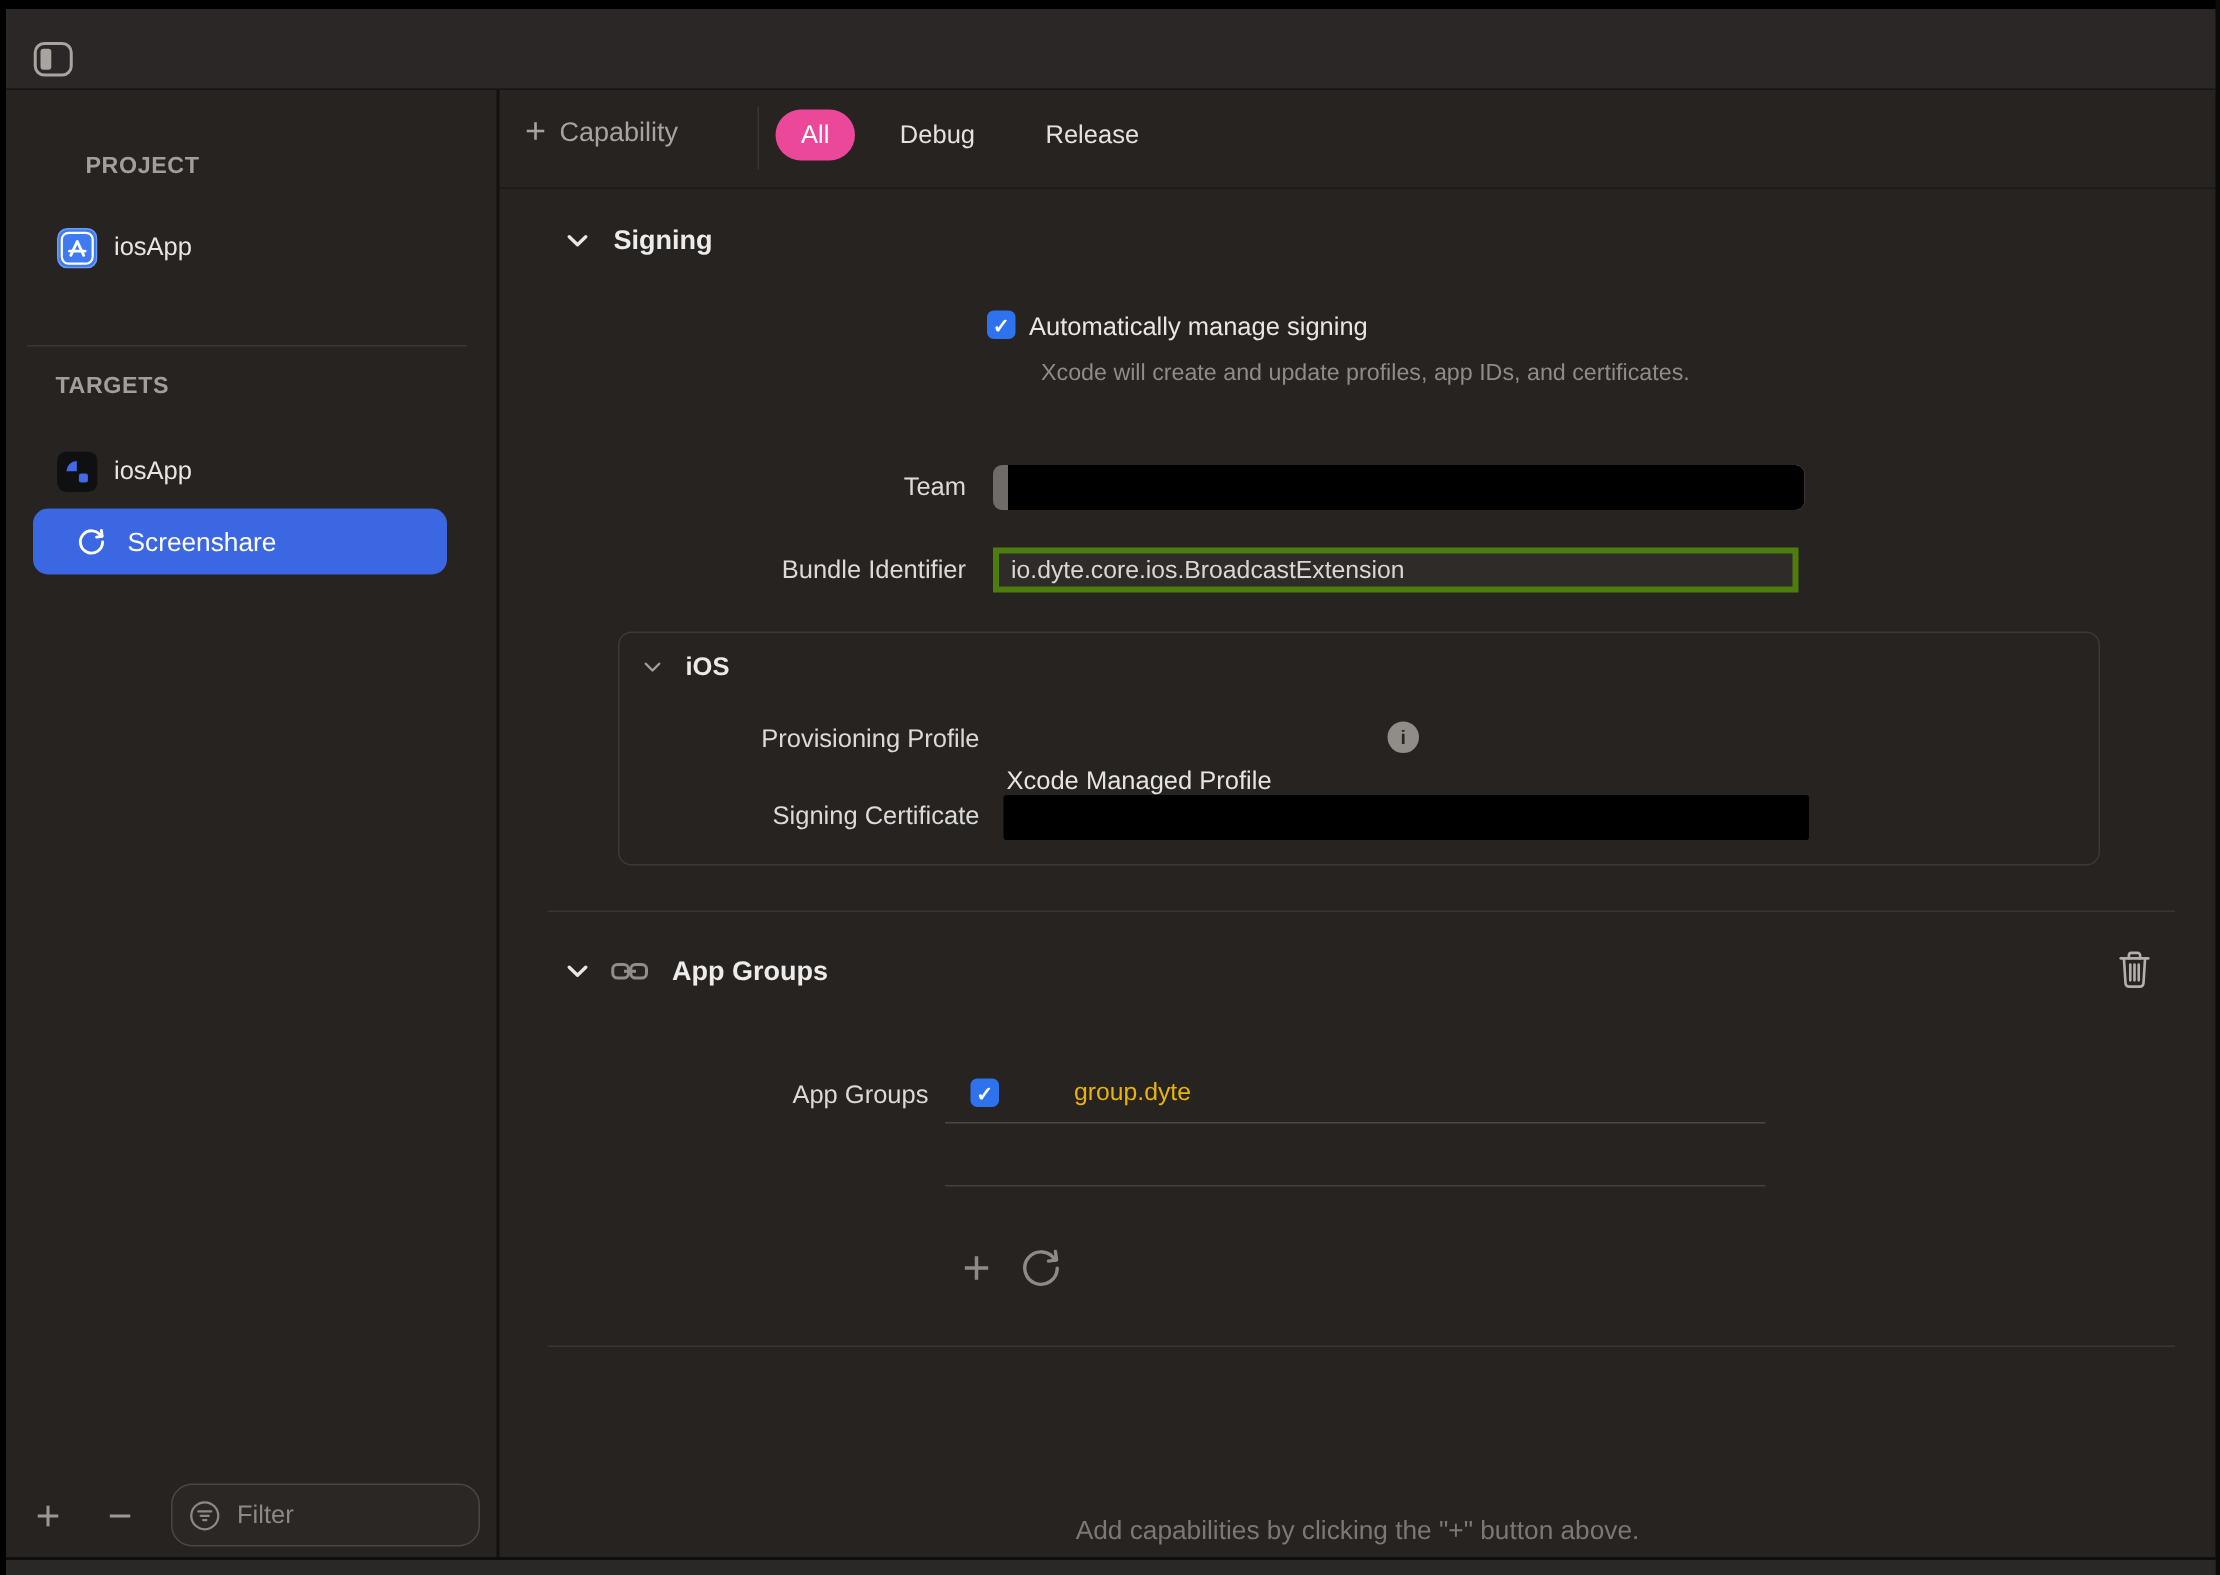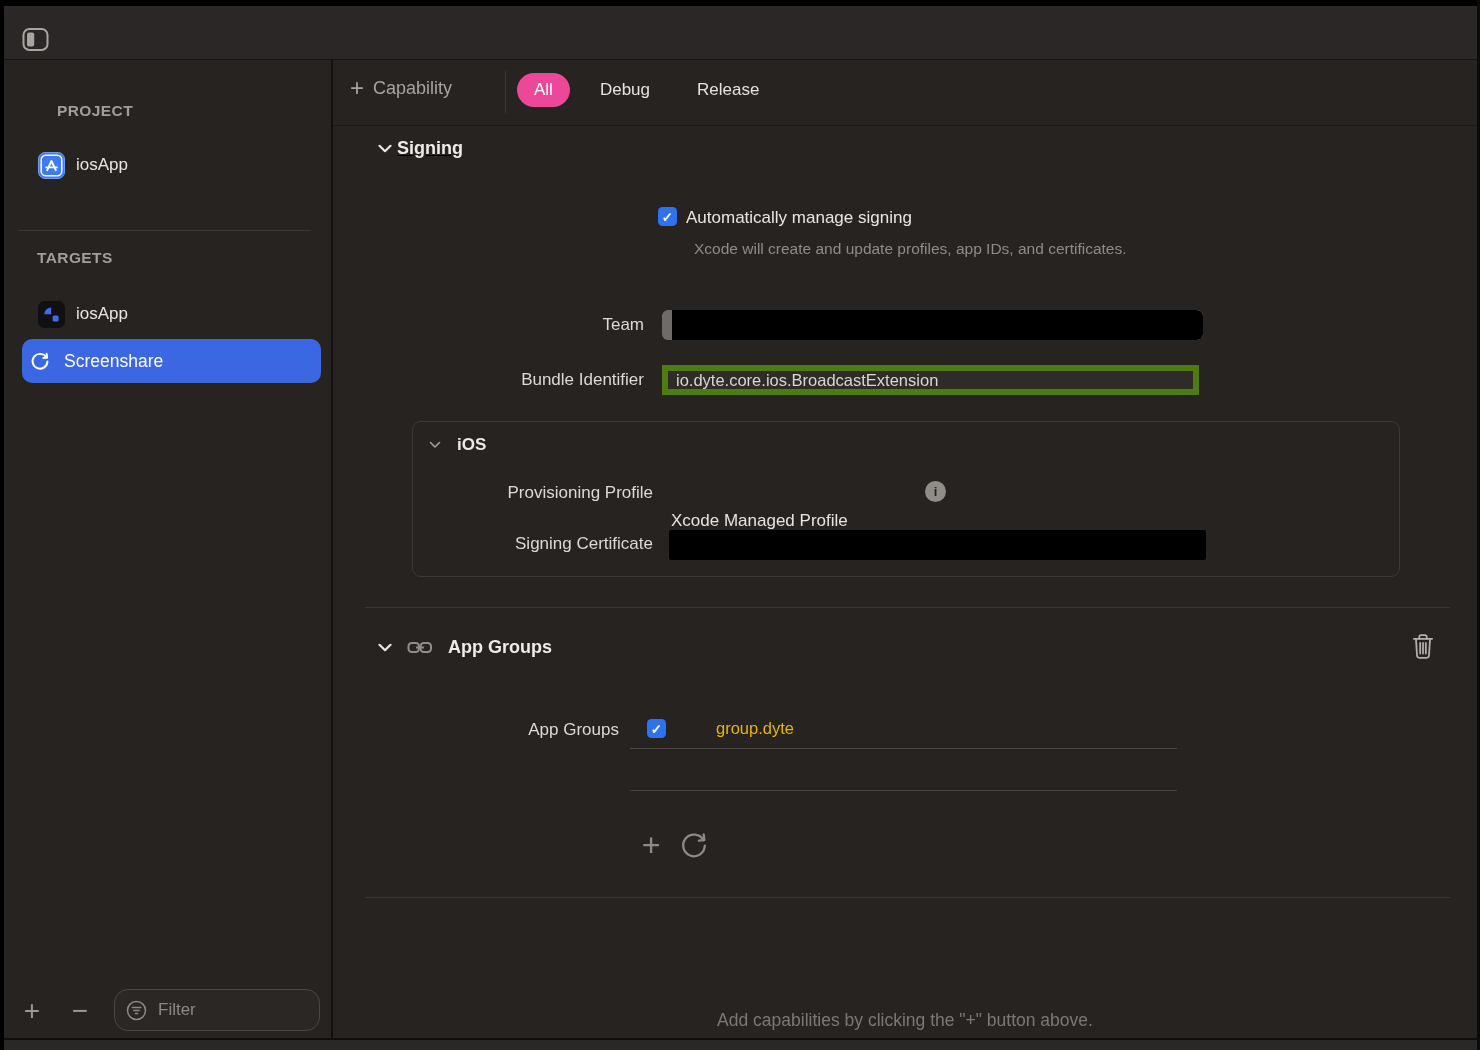--- a/index.html
+++ b/index.html
@@ -26,22 +26,22 @@
   
   .sidebar{left:4px;top:60px;width:327px;height:978px;}
   .side-heading{font-size:15.5px;font-weight:700;color:#a29f9b;letter-spacing:.4px;}
   .proj-heading{left:33px;top:42px;margin-left:20px;}
   .targets-heading{left:33px;top:189px;}
   .side-row{display:flex;align-items:center;gap:11px;}
   .proj-row{left:34px;top:91px;height:28px;}
   .target-row{left:34px;top:240px;height:28px;}
   .side-row span{font-size:17px;color:#e8e6e4;}
   .side-divider{left:14px;top:170px;width:293px;height:1px;background:#3b3834;}
-  .sel-row{left:18px;top:279px;width:299px;height:44px;background:#3c67e3;border-radius:10px;
-           display:flex;align-items:center;padding-left:7px;gap:13px;box-sizing:border-box;}
+  .sel-row{left:18px;top:279px;width:276px;height:44px;background:#3c67e3;border-radius:10px;
+           display:flex;align-items:center;padding-left:28px;gap:13px;box-sizing:border-box;}
   .sel-row span{font-size:17.5px;font-weight:500;color:#ffffff;}
   .side-add{left:12px;top:934px;width:32px;height:34px;font-size:28px;color:#9b9793;
             display:flex;align-items:center;justify-content:center;}
   .side-remove{left:58px;top:934px;width:36px;height:34px;font-size:28px;color:#9b9793;
             display:flex;align-items:center;justify-content:center;}
   .filter-field{left:110px;top:929px;width:206px;height:42px;border:1.5px solid #4b4744;
             border-radius:14px;background:#2a2725;display:flex;align-items:center;
             padding:0 10px;gap:8px;box-sizing:border-box;}
   .filter-field input{background:transparent;border:none;outline:none;width:140px;
             font-family:"Liberation Sans",sans-serif;font-size:17px;color:#ffffff;}
@@ -55,36 +55,36 @@
   .main-toolbar-divider{left:0;top:65px;width:1144px;height:1px;background:#1a1918;}
   .cap-btn{left:17px;top:16px;display:flex;align-items:center;gap:9px;}
   .cap-plus{font-size:24px;color:#a7a39f;line-height:24px;}
   .cap-label{font-size:18px;color:#a7a39f;}
   .toolbar-sep{left:172px;top:11px;width:1px;height:42px;background:#3a3733;}
   .seg{left:184px;top:13px;display:flex;align-items:center;}
   .seg-item{padding:7px 17px;margin-right:13px;font-size:17px;font-weight:500;color:#e4e2e0;border-radius:18px;}
   .seg-item.active{background:#ec4899;color:#ffffff;font-weight:400;}
 
   .sect-head{display:flex;align-items:center;}
-  .signing-head{left:45px;top:78px;gap:5px;text-decoration:underline;}
+  .signing-head{left:45px;top:90px;gap:17px;}
   .sect-title{font-size:18px;font-weight:700;color:#edecea;}
 
   .auto-row{left:325px;top:147px;display:flex;align-items:flex-start;gap:9px;}
   .checkbox{width:19px;height:19px;border-radius:4.5px;background:#2f72ee;color:#fff;
             font-size:13.5px;font-weight:700;display:flex;align-items:center;justify-content:center;flex:none;}
   .auto-label{font-size:17px;color:#e8e6e4;margin-top:1px;text-align:right;}
   .auto-note{left:361px;top:176px;width:497px;font-size:15.5px;line-height:26px;color:#8f8b87;}
 
   .form-label{width:311px;text-align:right;font-size:17px;color:#dcdad8;}
   .team-label{left:0;top:255px;}
   .team-popup{left:329px;top:250px;width:541px;height:30px;border-radius:6px;background:#6e6b68;overflow:hidden;}
   .team-popup .redact{position:absolute;left:10px;top:0;right:0;bottom:0;background:#000;border-radius:0 6px 6px 0;}
   .bundle-label{left:0;top:310px;}
   .bundle-field{left:329px;top:305px;width:537px;height:30px;background:#2e2b29;
-            border:6px solid #4d7c0f;box-sizing:border-box;}
+            border:4px solid #4d7c0f;box-sizing:border-box;}
   .bundle-field input{width:100%;height:100%;background:transparent;border:none;outline:none;
             padding:0 8px;box-sizing:border-box;font-family:"Liberation Sans",sans-serif;
             font-size:16.5px;color:#d9d7d5;}
 
   .ios-box{left:79px;top:361px;width:986px;height:154px;border:1px solid #3c3936;border-radius:9px;}
   .ios-head{left:16px;top:13px;gap:16px;}
   .ios-title{font-size:17px;font-weight:700;color:#eceae8;}
   .ios-label{position:absolute;width:240px;text-align:right;font-size:17px;color:#dcdad8;}
   .prov-label{left:0;top:61px;}
   .prov-value{position:absolute;left:258px;top:61px;font-size:17px;color:#e6e4e2;margin-top:28px;}

